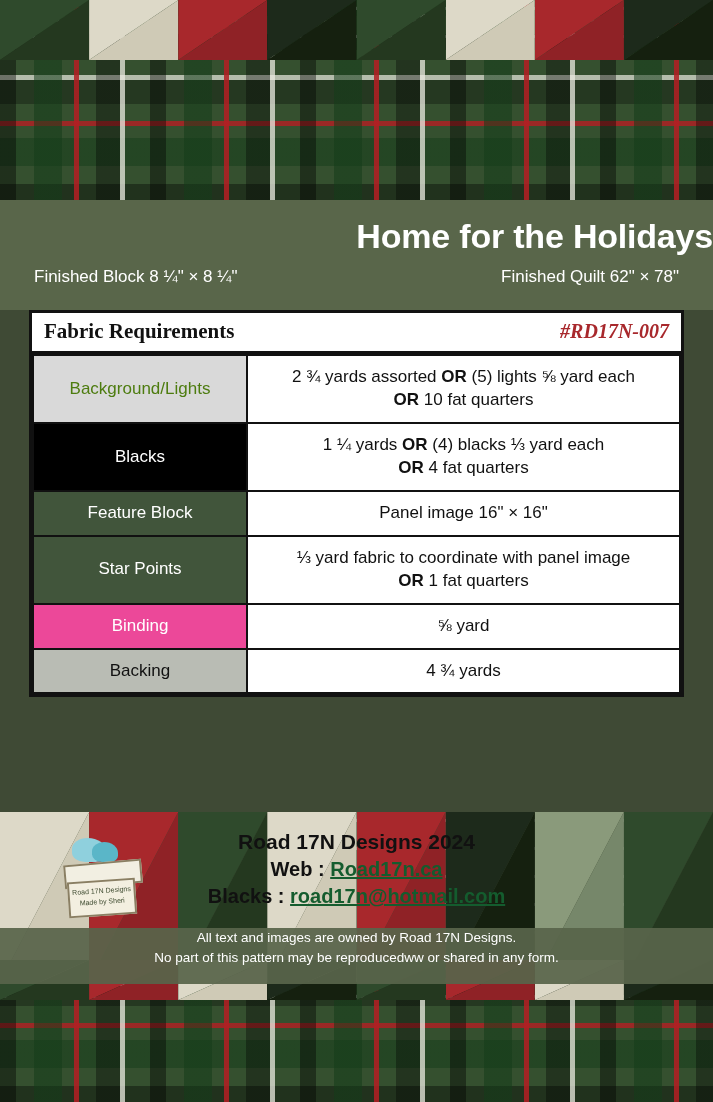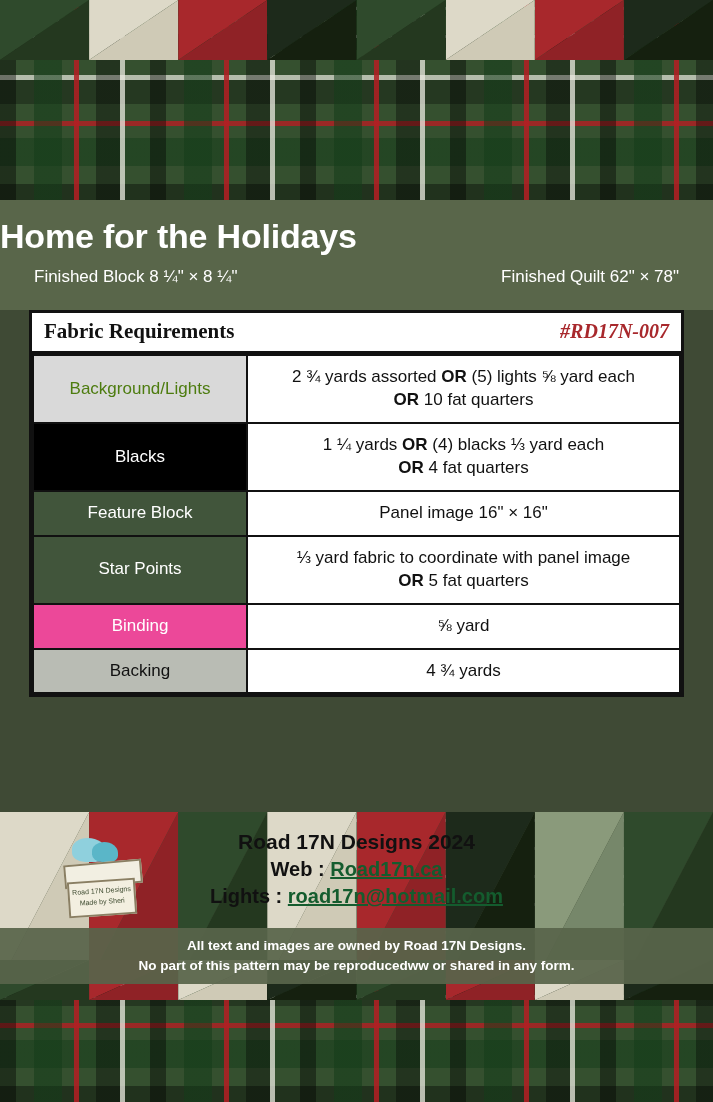--- a/index.html
+++ b/index.html
@@ -101,21 +101,21 @@
 
   
   .title-band {
     position: absolute;
     left: 0;
     top: 200px;
     width: 713px;
     height: 110px;
     background: #59664a;
     color: #ffffff;
-    text-align: left;
+    text-align: right;
   }
   .title-main {
     font-size: 34px;
     font-weight: bold;
     letter-spacing: -0.2px;
     padding-top: 18px;
     line-height: 1.1;
   }
   .title-sub {
     display: flex;
@@ -243,23 +243,22 @@
     position: absolute;
     left: 0;
     top: 928px;
     width: 713px;
     height: 56px;
     background: rgba(88,100,74,0.93);
     color: #ffffff;
     text-align: center;
     font-size: 13.5px;
     line-height: 1.45;
-    padding-top: 8px;
+    padding-top: 0;
     box-sizing: border-box;
-    font-weight: bold;
   }
 </style>
 </head>
 <body>
 
 <div class="page">
 
   <div class="bg-collage">
     <div class="plaid plaid-top"></div>
     <div class="plaid plaid-bottom"></div>
@@ -331,21 +330,21 @@
         <tr>
           <td class="label sw-green">Feature Block</td>
           <td class="value">
             <span>Panel image 16" × 16"</span>
           </td>
         </tr>
         <tr>
           <td class="label sw-green2">Star Points</td>
           <td class="value">
             <span>⅓ yard fabric to coordinate with panel image</span><br>
-            <b>OR</b><span> 5 fat quarters</span>
+            <b>OR</b><span> 1 fat quarters</span>
           </td>
         </tr>
         <tr>
           <td class="label sw-green3">Binding</td>
           <td class="value">
             <span>⅝ yard</span>
           </td>
         </tr>
         <tr>
           <td class="label sw-gray">Backing</td>
@@ -366,21 +365,21 @@
       <div>Made by Sheri</div>
     </div>
   </div>
 
   <div class="credits">
     <div class="c1">Road 17N Designs 2024</div>
     <div class="c2">
       <span>Web : </span><span class="link">Road17n.ca</span>
     </div>
     <div class="c3">
-      <span>Lights : </span><span class="link">road17n@hotmail.com</span>
+      <span>Blacks : </span><span class="link">road17n@hotmail.com</span>
     </div>
   </div>
 
   <div class="disclaimer-band">
     <div>All text and images are owned by Road 17N Designs.</div>
     <div>No part of this pattern may be reproducedww or shared in any form.</div>
   </div>
 
 </div>
 

